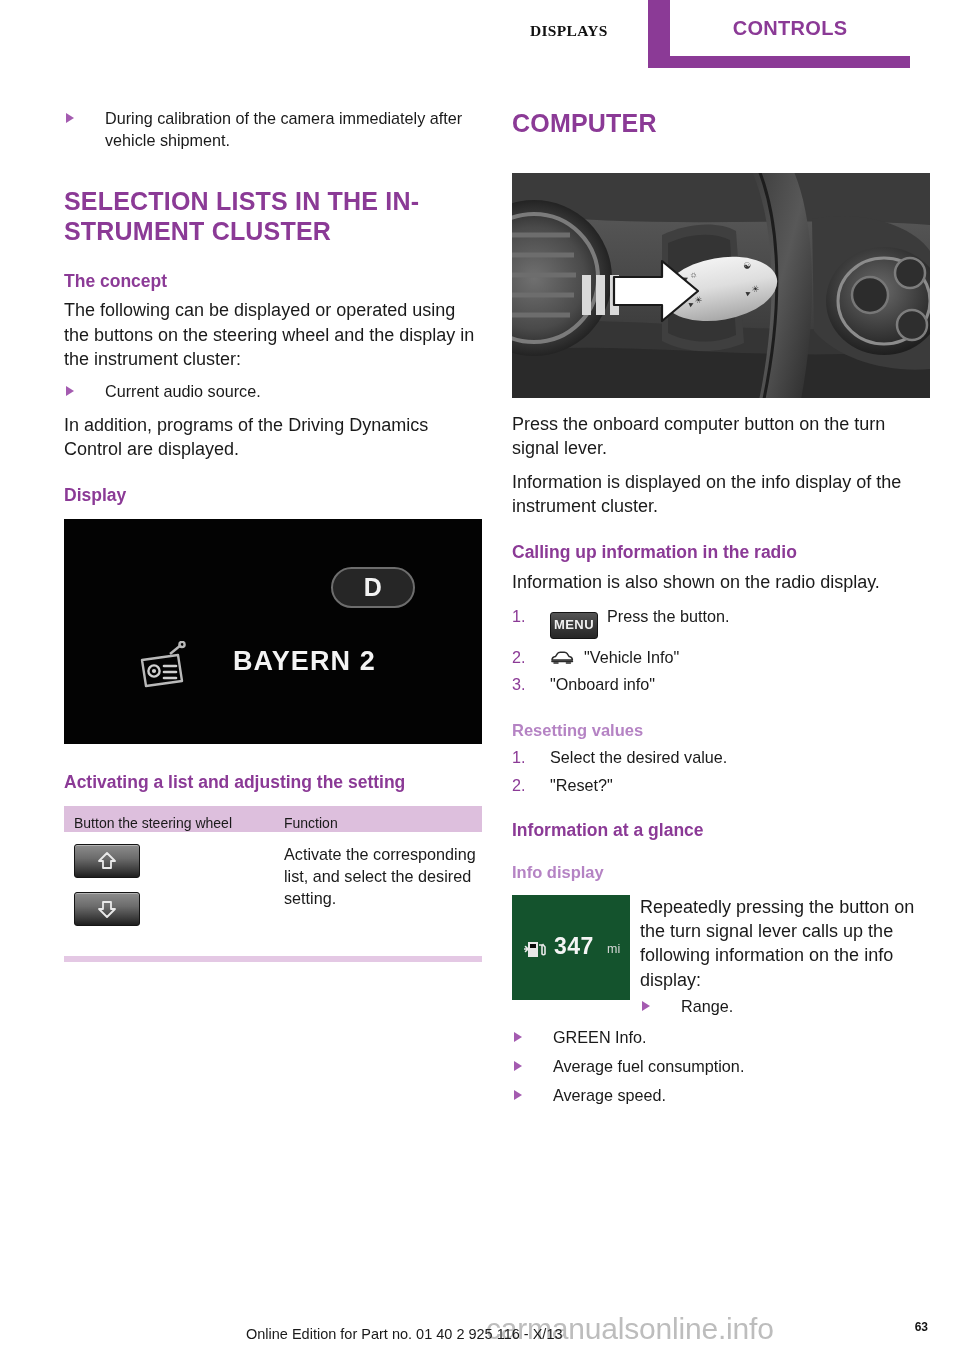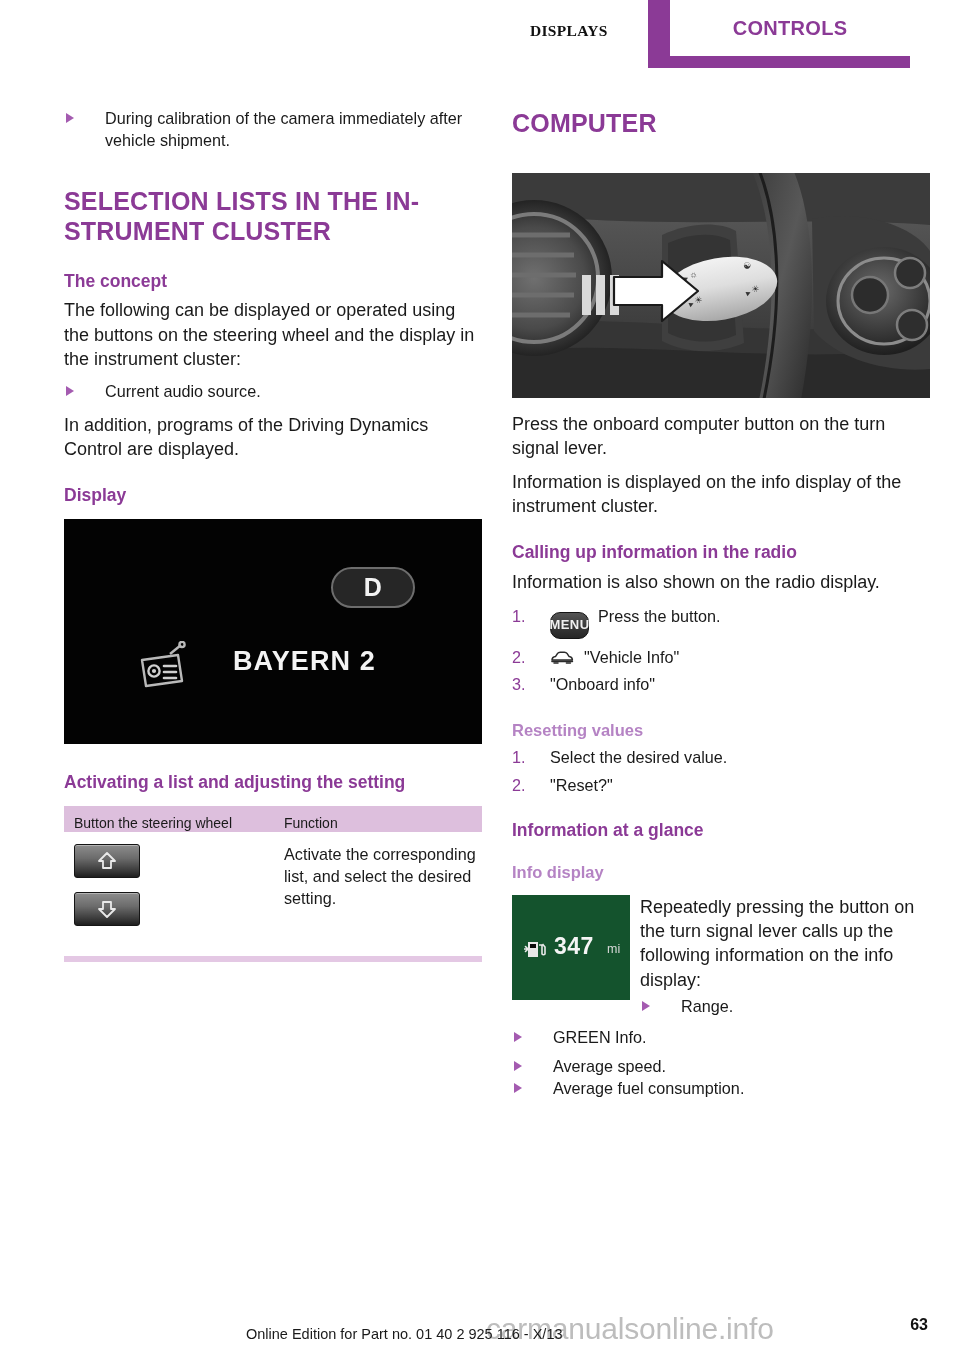--- a/index.html
+++ b/index.html
@@ -230,23 +230,23 @@
     height: 225px;
     overflow: hidden;
     background: #4a4a4a;
   }
 
   
   .menu-btn {
     display: inline-flex;
     align-items: center;
     justify-content: center;
-    width: 39px;
+    width: 48px;
     height: 27px;
-    border-radius: 10px;
+    border-radius: 3px;
     background: linear-gradient(180deg, #555555 0%, #3a3a3a 50%, #262626 100%);
     border: 1px solid #141414;
     vertical-align: -7px;
     margin-right: 9px;
   }
   .menu-btn span {
     color: #f0f0f0;
     font-size: 13px;
     font-weight: bold;
     letter-spacing: 0.4px;
@@ -313,21 +313,21 @@
     left: 246px;
     bottom: 18px;
     font-size: 14.5px;
     color: #1a1a1a;
     white-space: nowrap;
   }
   .footer-page {
     position: absolute;
     right: 32px;
     bottom: 26px;
-    font-size: 16px;
+    font-size: 12px;
     font-weight: bold;
     color: #111111;
   }
   .watermark {
     position: absolute;
     left: 486px;
     bottom: 14px;
     font-size: 30px;
     color: #bdbdbd;
     white-space: nowrap;
@@ -599,27 +599,27 @@
     </div>
   </div>
 
   <div class="sp10"></div>
 
   <ul class="bul">
     <li style="margin-bottom:7px;">
       <span class="tri"></span>
       <span>GREEN Info.</span>
     </li>
+    <li style="margin-bottom:7px;">
+      <span class="tri"></span>
+      <span>Average fuel consumption.</span>
+    </li>
     <li>
       <span class="tri"></span>
       <span>Average speed.</span>
-    </li>
-    <li style="margin-bottom:7px;">
-      <span class="tri"></span>
-      <span>Average fuel consumption.</span>
     </li>
   </ul>
 
 </div>
 
 <div class="footer">
   <div class="watermark">carmanualsonline.info</div>
   <div class="footer-note">Online Edition for Part no. 01 40 2 925 116 - X/13</div>
   <div class="footer-page">63</div>
 </div>

